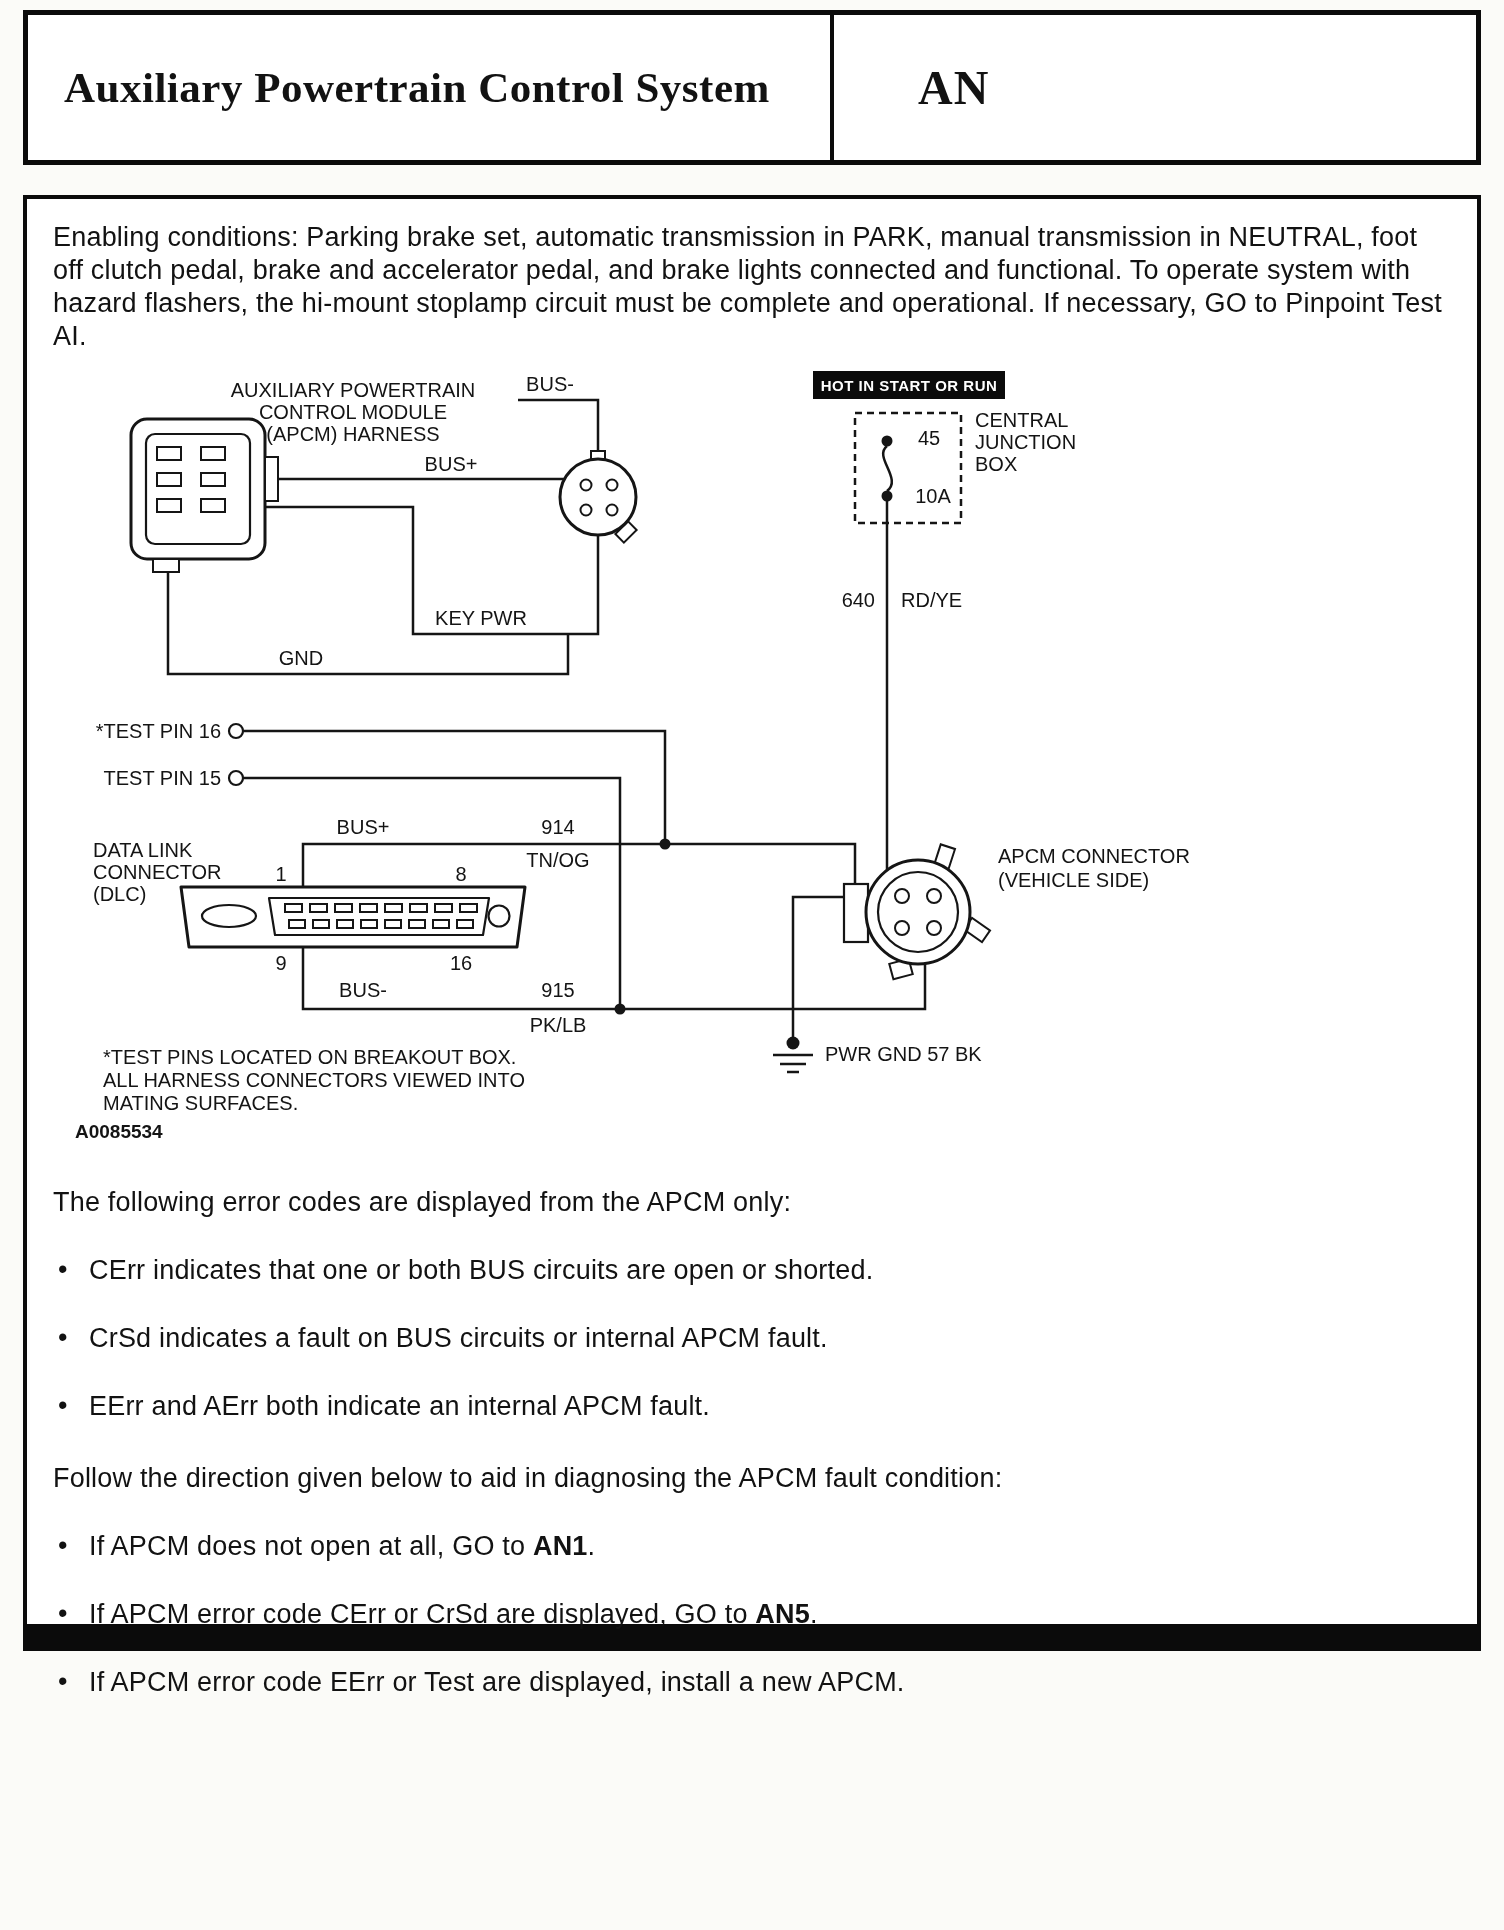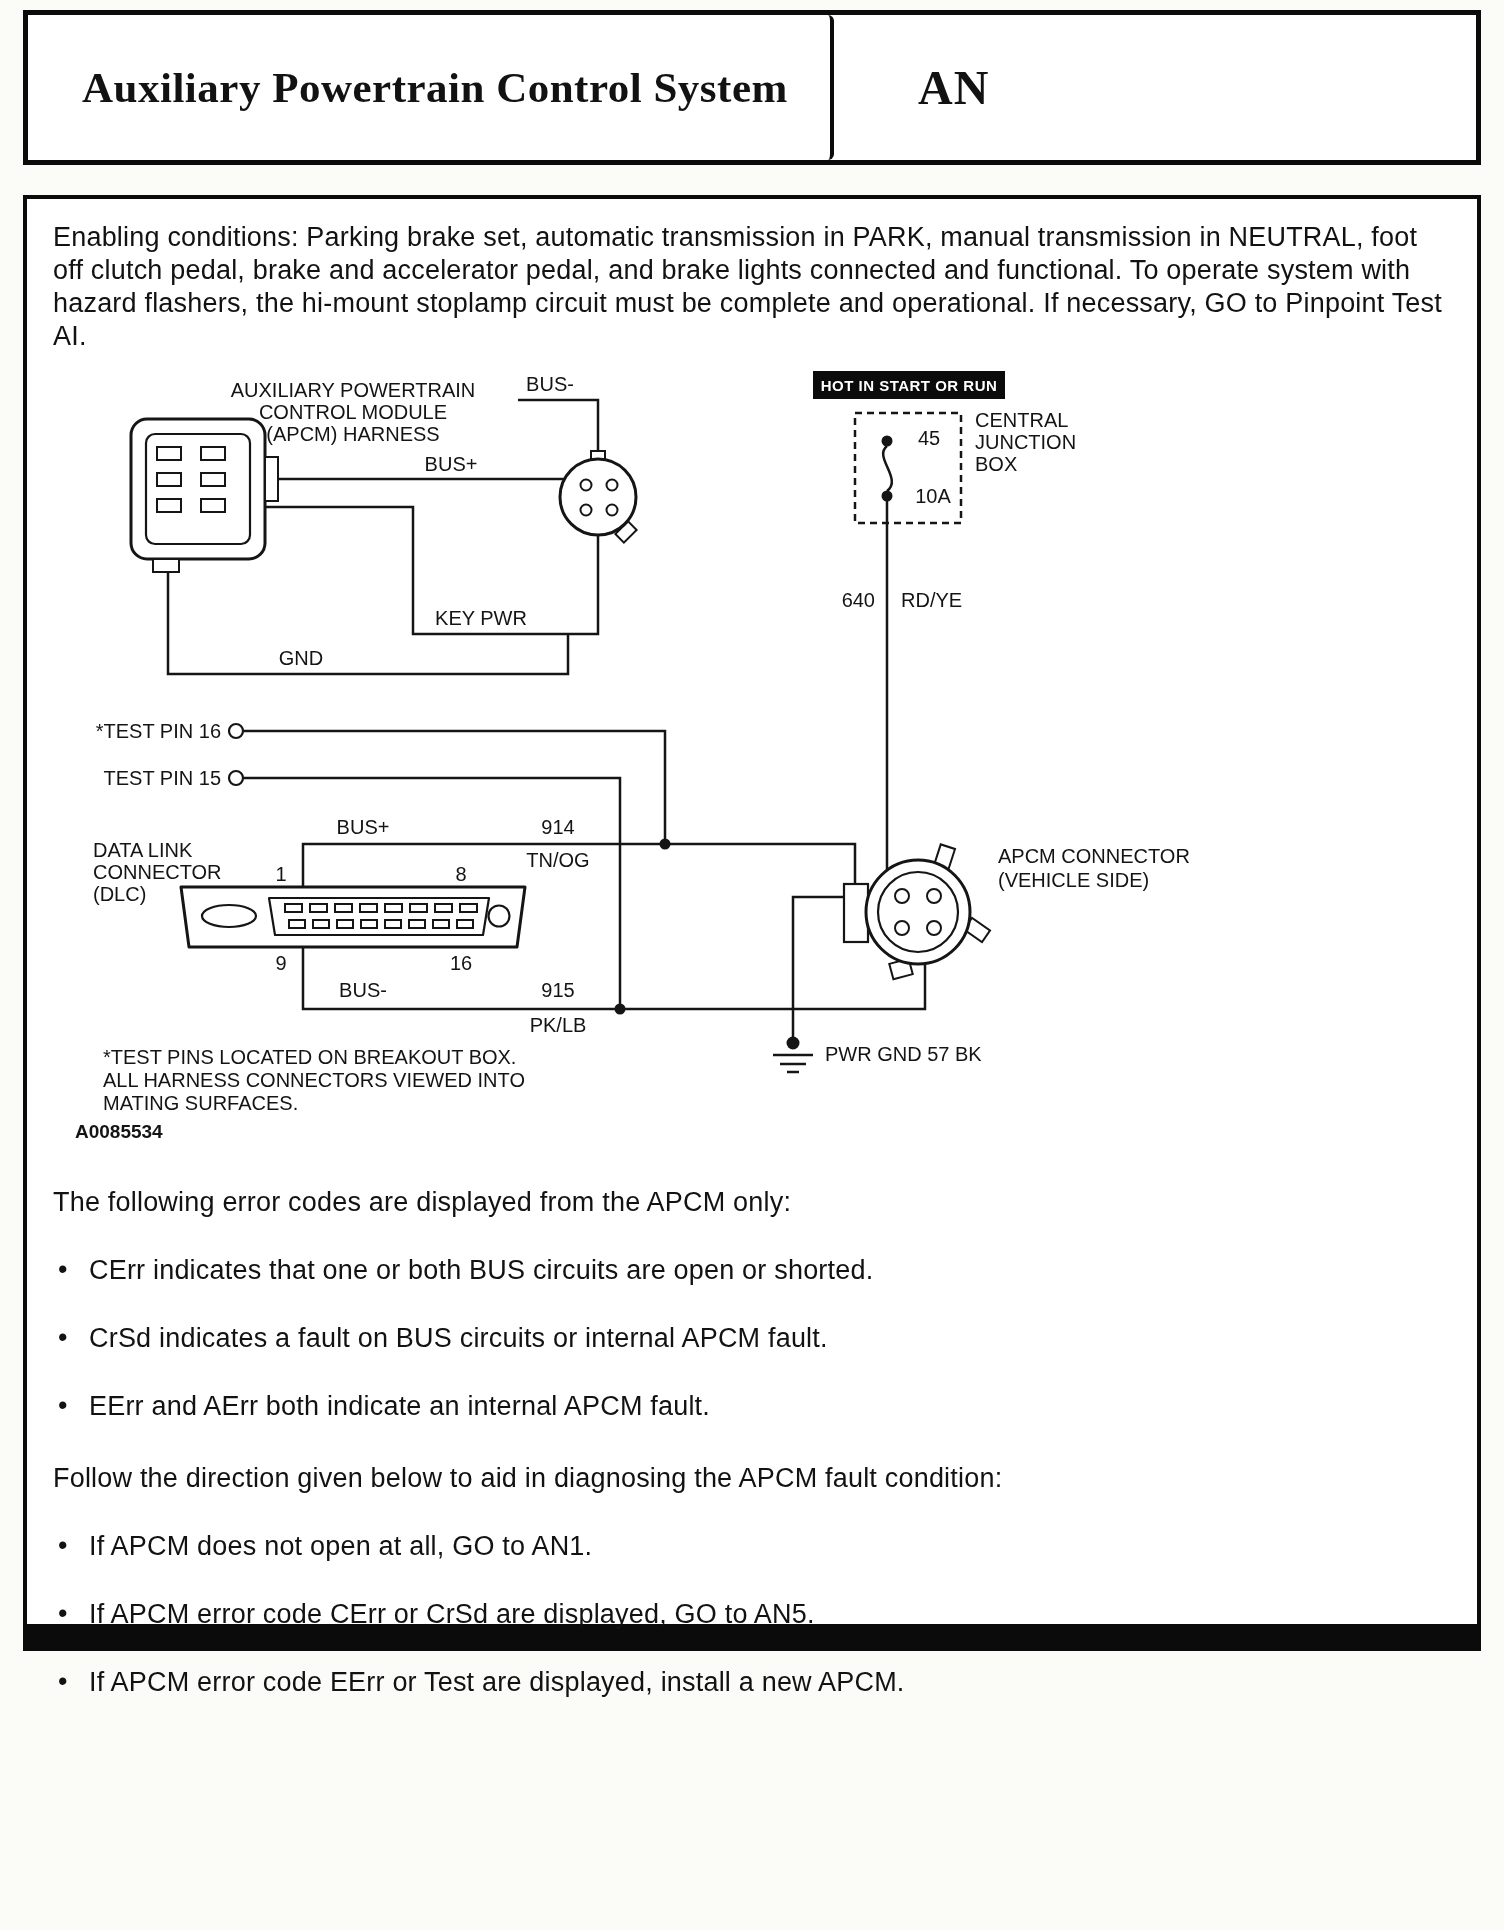--- a/index.html
+++ b/index.html
@@ -7,21 +7,21 @@
     position:relative; width:1504px; height:1930px; background:#fbfbf8;
     font-family:"Liberation Sans", sans-serif; color:#121212; overflow:hidden;
   }
   
   .header-box {
     position:absolute; left:23px; top:10px; width:1458px; height:155px;
     border:5px solid #0b0b0b; box-sizing:border-box; display:flex; background:#fff;
   }
   .header-left {
     width:806px; border-right:4px solid #0b0b0b; box-sizing:border-box;
-    display:flex; align-items:center; padding-left:54px;border-radius:6px;
+    display:flex; align-items:center; padding-left:36px;
   }
   .header-title {
     font-family:"Liberation Serif", serif; font-weight:bold; font-size:43px; letter-spacing:.5px;
   }
   .header-right { flex:1; display:flex; align-items:center; padding-left:84px; box-sizing:border-box; }
   .header-code { font-family:"Liberation Serif", serif; font-weight:bold; font-size:48px; letter-spacing:1px; }
 
   
   .main-box {
     position:absolute; left:23px; top:195px; width:1458px; height:1456px;
@@ -41,21 +41,21 @@
   .diagram .pin { stroke:#151515; stroke-width:2; fill:#ffffff; }
   .diagram .dot { fill:#151515; }
   .diagram .dashed { stroke:#151515; stroke-width:2.5; fill:none; stroke-dasharray:7 5; }
 
   
   .body-text { margin-top:6px; font-size:27px; line-height:34px; letter-spacing:.2px; }
   .body-text p { margin:38px 0 10px; }
   .body-text ul { list-style:none; margin:0; padding:0; }
   .body-text li { margin:34px 0; padding-left:36px; position:relative; }
   .body-text li::before { content:"\2022"; position:absolute; left:5px; top:-1px; }
-  .code-bold { font-weight:normal; }
+  .code-bold { font-weight:bold; }
 </style>
 </head>
 <body>
 
 <div class="page">
 
   <div class="header-box">
     <div class="header-left">
       <span class="header-title">Auxiliary Powertrain Control System</span>
     </div>

